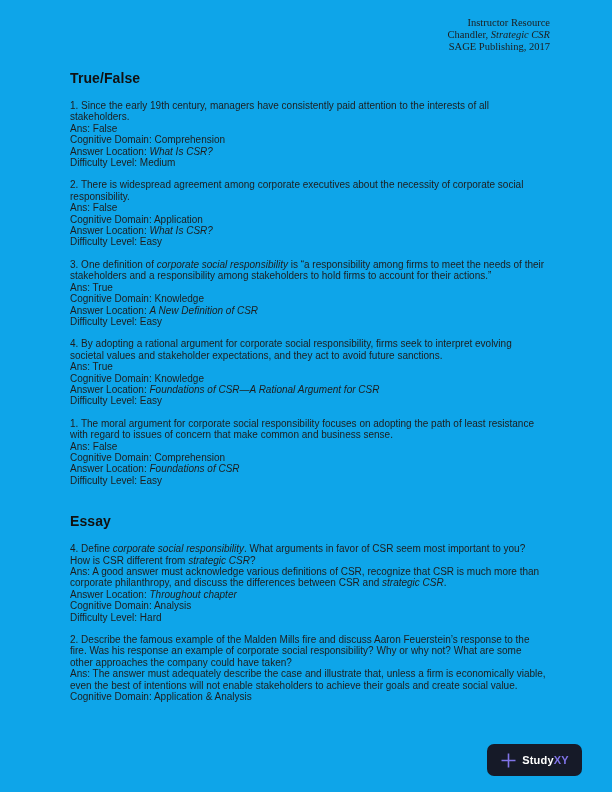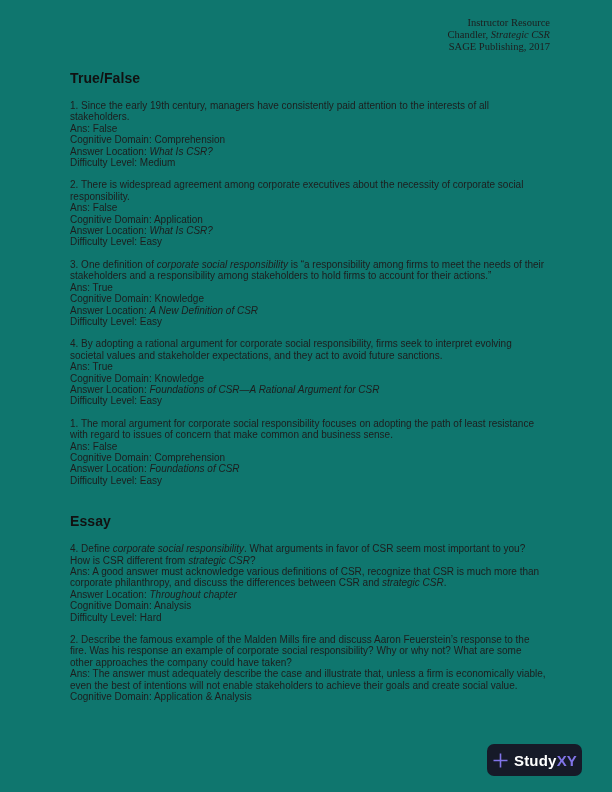--- a/index.html
+++ b/index.html
@@ -5,21 +5,21 @@
   html, body {
     margin: 0;
     padding: 0;
     background: #ffffff;
     font-family: "Liberation Sans", sans-serif;
   }
   .page {
     position: relative;
     width: 612px;
     height: 792px;
-    background: #0f766e;
+    background: #0ea5e9;
     color: #1d1d1d;
     overflow: hidden;
     box-sizing: border-box;
     padding: 17px 66px 0 70px;
   }
   .doc-header {
     text-align: right;
     font-family: "Liberation Serif", serif;
     font-size: 10.5px;
     line-height: 12px;
@@ -50,21 +50,21 @@
     width: 95px;
     height: 32px;
     border-radius: 7px;
     display: flex;
     align-items: center;
     justify-content: center;
     gap: 5px;
   }
   .brand-text {
     font-weight: bold;
-    font-size: 15px;
+    font-size: 11px;
     letter-spacing: 0.2px;
     line-height: 1;
   }
 </style>
 </head>
 <body>
 
 <div class="page">
 
   <div class="doc-header">

